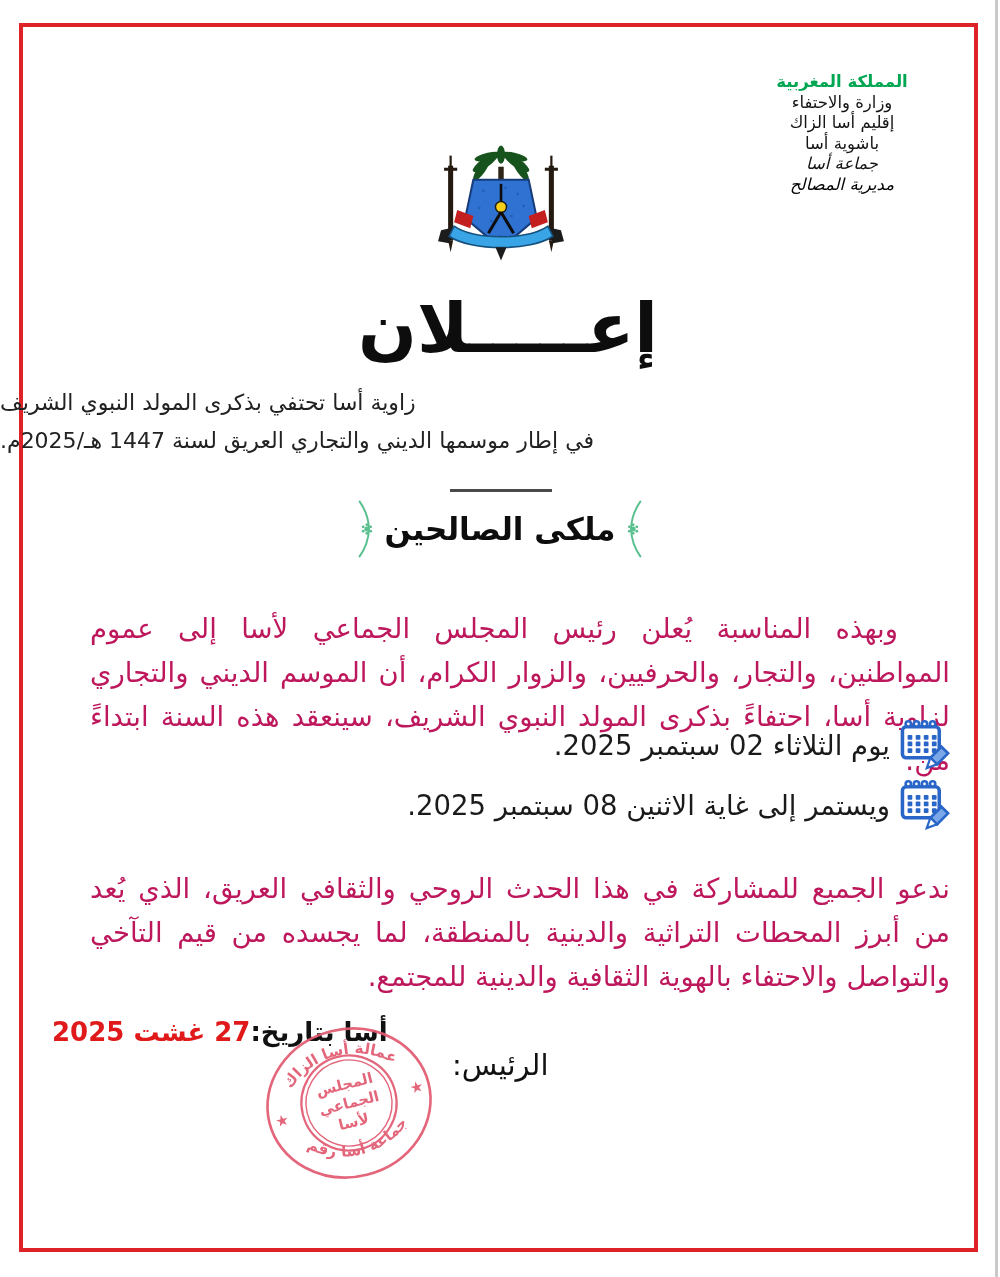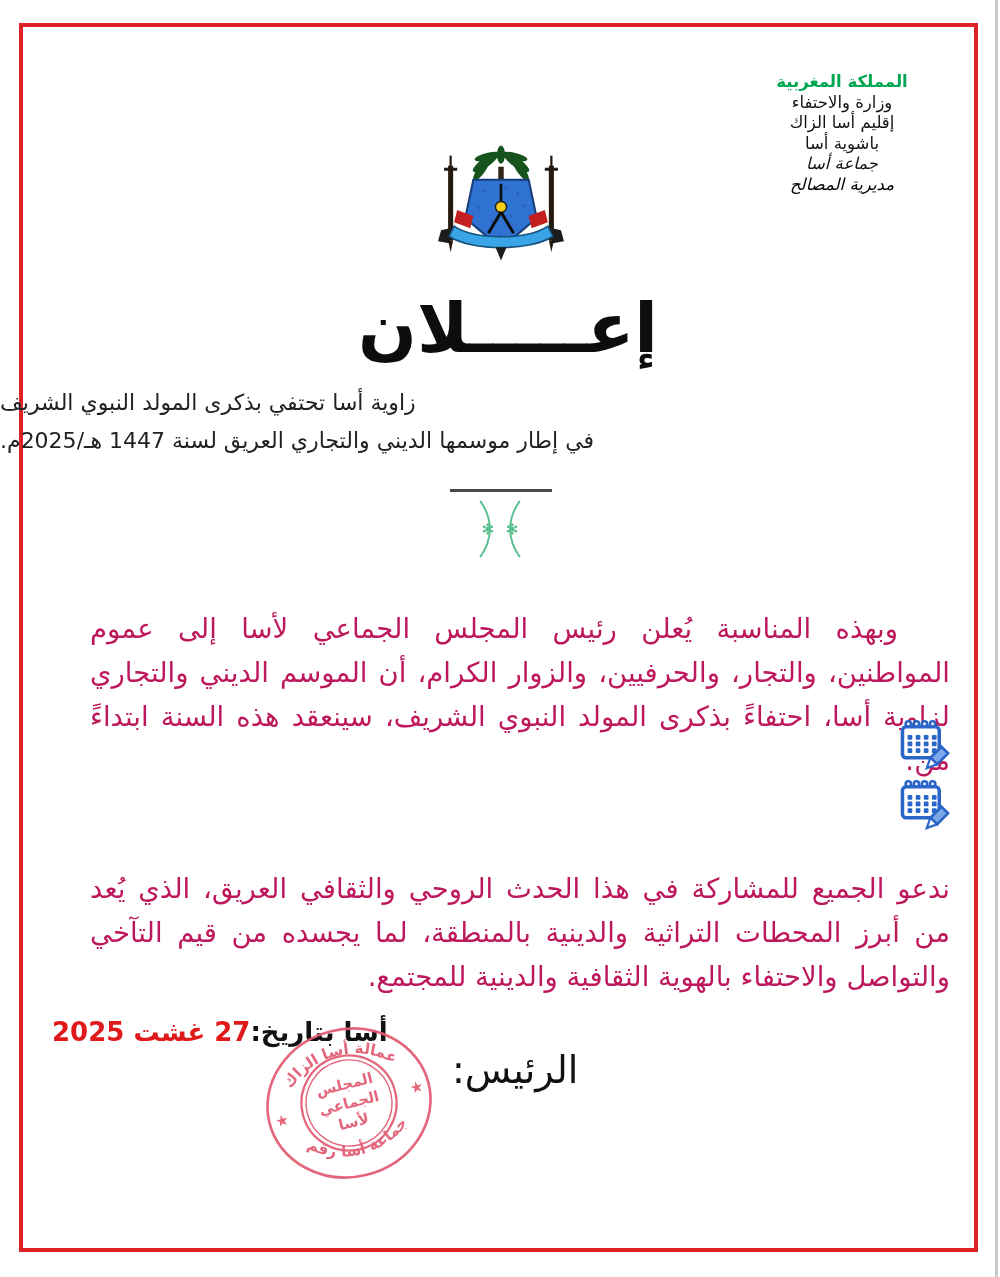--- a/index.html
+++ b/index.html
@@ -81,21 +81,21 @@
   
   .issued{
     position:absolute;top:988px;left:52px;
     direction:rtl;font-size:26px;font-weight:600;color:#111;
     white-space:nowrap;
     margin-top:29px;
   }
   .issued .red-date{color:var(--date_red,#e01a1a);font-weight:bold;}
   .president{
     position:absolute;top:1048px;left:452px;
-    direction:rtl;font-size:38px;color:#111;
+    direction:rtl;font-size:29px;color:#111;
   }
   .stamp{
     position:absolute;left:250px;top:1020px;width:198px;height:166px;
     transform:rotate(-14deg);
     opacity:0.93;
   }
 </style>
 </head>
 <body>
 
@@ -174,20 +174,21 @@
     <g style="fill:var(--bracket_green,#58bf8e)">
       <circle cx="7" cy="32" r="2.6"></circle>
       <circle cx="7" cy="27.6" r="1.5"></circle>
         <circle cx="7" cy="36.4" r="1.5"></circle>
       <circle cx="3.2" cy="29.8" r="1.5"></circle>
         <circle cx="10.8" cy="29.8" r="1.5"></circle>
       <circle cx="3.2" cy="34.2" r="1.5"></circle>
         <circle cx="10.8" cy="34.2" r="1.5"></circle>
     </g>
   </svg>
+  <span class="motto-text">ملكى الصالحين</span>
   <svg width="20" height="62" viewBox="0 0 20 64">
     <path d="M5,3 Q15,17 15,32 Q15,47 5,61" fill="none" style="stroke:var(--bracket_green,#58bf8e)" stroke-width="2"></path>
     <g style="fill:var(--bracket_green,#58bf8e)">
       <circle cx="13" cy="32" r="2.6"></circle>
       <circle cx="13" cy="27.6" r="1.5"></circle>
         <circle cx="13" cy="36.4" r="1.5"></circle>
       <circle cx="9.2" cy="29.8" r="1.5"></circle>
         <circle cx="16.8" cy="29.8" r="1.5"></circle>
       <circle cx="9.2" cy="34.2" r="1.5"></circle>
         <circle cx="16.8" cy="34.2" r="1.5"></circle>
@@ -218,20 +219,21 @@
           <rect x="23" y="16" width="3.2" height="3.2" rx="0.6"></rect>
         <rect x="6.5" y="20.5" width="3.2" height="3.2" rx="0.6"></rect>
           <rect x="12" y="20.5" width="3.2" height="3.2" rx="0.6"></rect>
           <rect x="17.5" y="20.5" width="3.2" height="3.2" rx="0.6"></rect>
           <rect x="23" y="20.5" width="3.2" height="3.2" rx="0.6"></rect>
       </g>
       <path d="M29.5,19.5 L34,24 L26.5,31.5 L22,27 Z" fill="#7aa7e8" style="stroke:var(--calendar_blue,#2a66c8)" stroke-width="1.8"></path>
       <path d="M22,27 L26.5,31.5 L19.5,34 Z" fill="#ffffff" style="stroke:var(--calendar_blue,#2a66c8)" stroke-width="1.5"></path>
     </svg>
   </span>
+  <span class="date-text">يوم الثلاثاء 02 سبتمبر 2025.</span>
 </div>
 
 <div class="date-row date-row2">
   <span class="cal">
     <svg width="56" height="53" viewBox="0 0 38 36">
       <rect x="3" y="6" width="25" height="21" rx="2.5" fill="#ffffff" style="stroke:var(--calendar_blue,#2a66c8)" stroke-width="2.4"></rect>
       <g fill="#ffffff" style="stroke:var(--calendar_blue,#2a66c8)" stroke-width="1.8">
         <circle cx="7" cy="4" r="1.8"></circle>
           <circle cx="12.5" cy="4" r="1.8"></circle>
         <circle cx="18" cy="4" r="1.8"></circle>
@@ -248,20 +250,21 @@
           <rect x="23" y="16" width="3.2" height="3.2" rx="0.6"></rect>
         <rect x="6.5" y="20.5" width="3.2" height="3.2" rx="0.6"></rect>
           <rect x="12" y="20.5" width="3.2" height="3.2" rx="0.6"></rect>
           <rect x="17.5" y="20.5" width="3.2" height="3.2" rx="0.6"></rect>
           <rect x="23" y="20.5" width="3.2" height="3.2" rx="0.6"></rect>
       </g>
       <path d="M29.5,19.5 L34,24 L26.5,31.5 L22,27 Z" fill="#7aa7e8" style="stroke:var(--calendar_blue,#2a66c8)" stroke-width="1.8"></path>
       <path d="M22,27 L26.5,31.5 L19.5,34 Z" fill="#ffffff" style="stroke:var(--calendar_blue,#2a66c8)" stroke-width="1.5"></path>
     </svg>
   </span>
+  <span class="date-text">ويستمر إلى غاية الاثنين 08 سبتمبر 2025.</span>
 </div>
 
 <p class="para para2">ندعو الجميع للمشاركة في هذا الحدث الروحي والثقافي العريق، الذي يُعد من أبرز المحطات التراثية والدينية بالمنطقة، لما يجسده من قيم التآخي والتواصل والاحتفاء بالهوية الثقافية والدينية للمجتمع.</p>
 
 <div class="issued">
   <span>أسا بتاريخ:</span><span class="red-date">27 غشت 2025</span>
 </div>
 
 <div class="president">الرئيس:</div>
 

